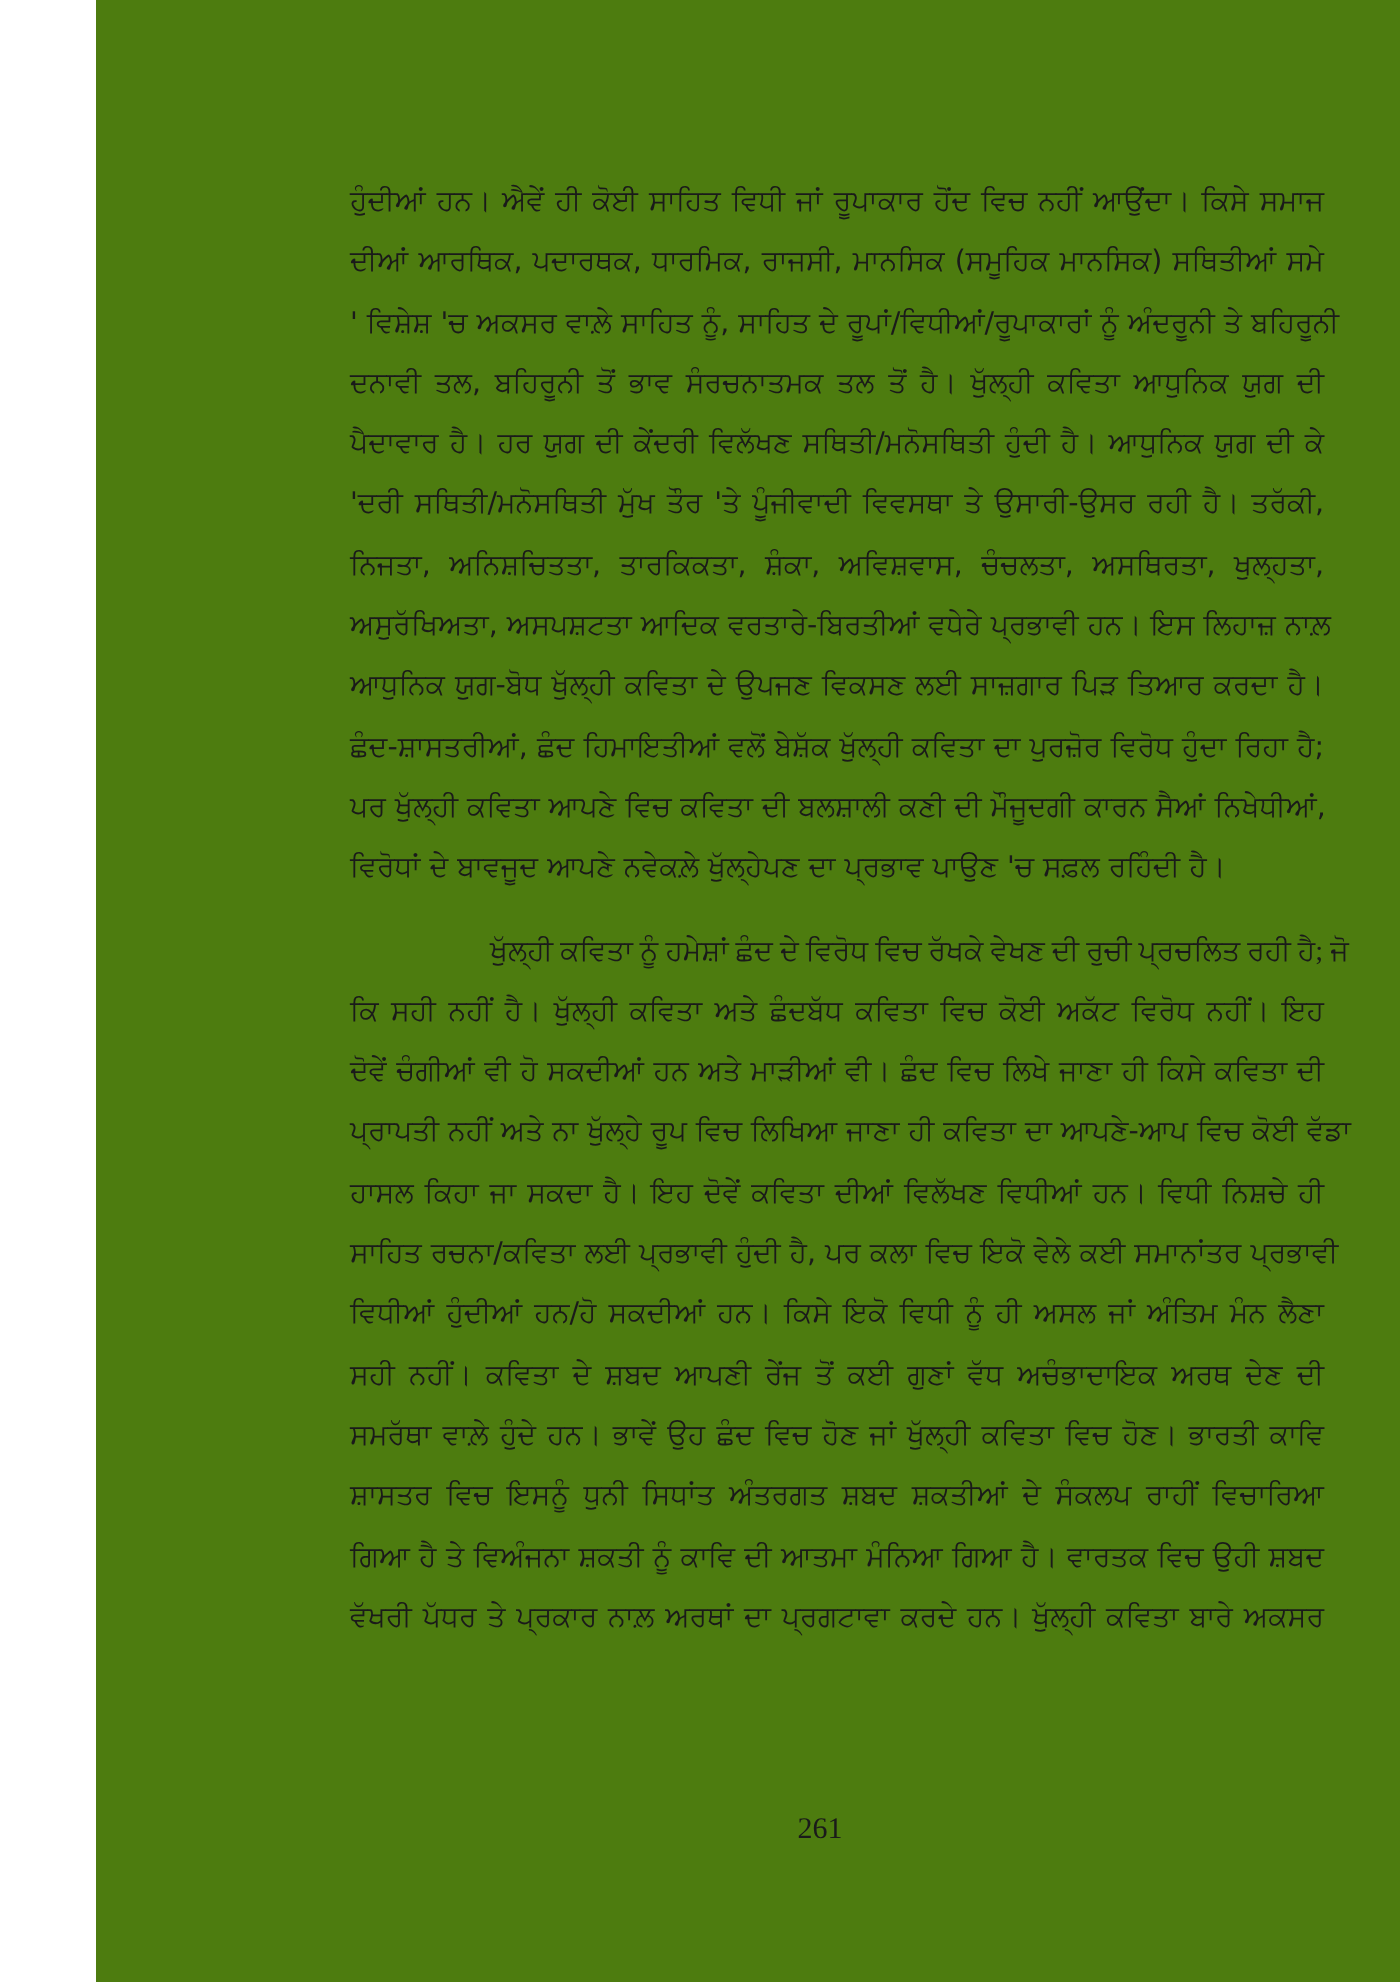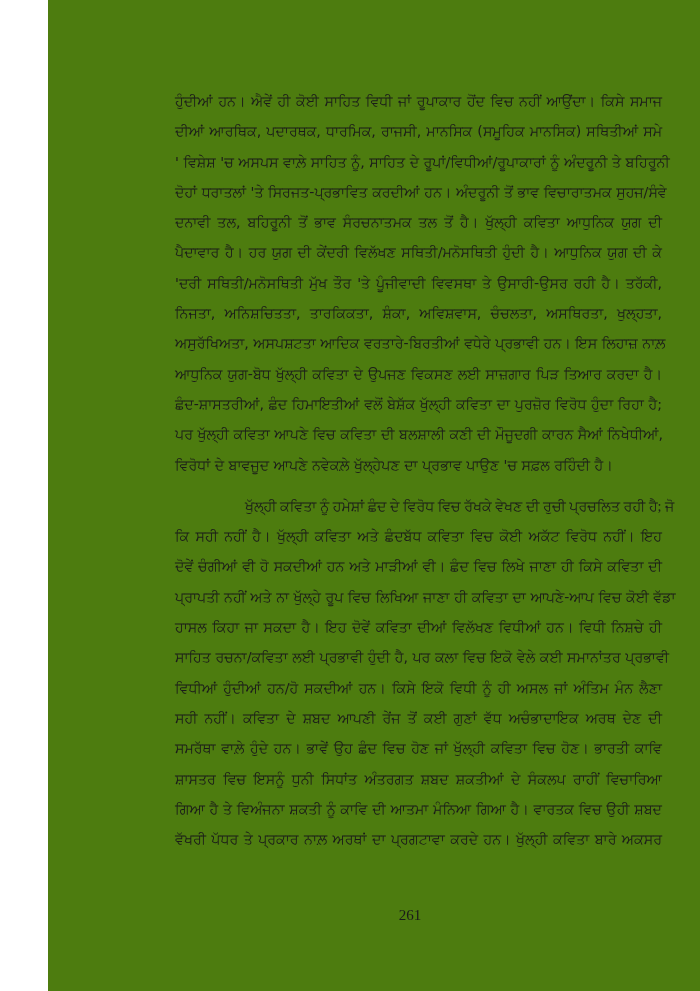--- a/index.html
+++ b/index.html
@@ -61,22 +61,21 @@
 </style>
 </head>
 <body>
 
 <div class="page">
   <div class="text-block">
 
     <div>
       <div class="line">ਹੁੰਦੀਆਂ ਹਨ। ਐਵੇਂ ਹੀ ਕੋਈ ਸਾਹਿਤ ਵਿਧੀ ਜਾਂ ਰੂਪਾਕਾਰ ਹੋਂਦ ਵਿਚ ਨਹੀਂ ਆਉਂਦਾ। ਕਿਸੇ ਸਮਾਜ</div>
       <div class="line">ਦੀਆਂ ਆਰਥਿਕ, ਪਦਾਰਥਕ, ਧਾਰਮਿਕ, ਰਾਜਸੀ, ਮਾਨਸਿਕ (ਸਮੂਹਿਕ ਮਾਨਸਿਕ) ਸਥਿਤੀਆਂ ਸਮੇ</div>
-      <div class="line">' ਵਿਸ਼ੇਸ਼ 'ਚ ਅਸਪਸ ਵਾਲ਼ੇ ਸਾਹਿਤ ਨੂੰ, ਸਾਹਿਤ ਦੇ ਰੂਪਾਂ/ਵਿਧੀਆਂ/ਰੂਪਾਕਾਰਾਂ ਨੂੰ ਅੰਦਰੂਨੀ ਤੇ ਬਹਿਰੂਨੀ</div>
-      <div class="line">ਦੋਹਾਂ ਧਰਾਤਲਾਂ 'ਤੇ ਸਿਰਜਤ-ਪ੍ਰਭਾਵਿਤ ਕਰਦੀਆਂ ਹਨ। ਅੰਦਰੂਨੀ ਤੋਂ ਭਾਵ ਵਿਚਾਰਾਤਮਕ ਸੁਹਜ/ਸੰਵੇ</div>
+      <div class="line">' ਵਿਸ਼ੇਸ਼ 'ਚ ਅਕਸਰ ਵਾਲ਼ੇ ਸਾਹਿਤ ਨੂੰ, ਸਾਹਿਤ ਦੇ ਰੂਪਾਂ/ਵਿਧੀਆਂ/ਰੂਪਾਕਾਰਾਂ ਨੂੰ ਅੰਦਰੂਨੀ ਤੇ ਬਹਿਰੂਨੀ</div>
       <div class="line">ਦਨਾਵੀ ਤਲ, ਬਹਿਰੂਨੀ ਤੋਂ ਭਾਵ ਸੰਰਚਨਾਤਮਕ ਤਲ ਤੋਂ ਹੈ। ਖੁੱਲ੍ਹੀ ਕਵਿਤਾ ਆਧੁਨਿਕ ਯੁਗ ਦੀ</div>
       <div class="line">ਪੈਦਾਵਾਰ ਹੈ। ਹਰ ਯੁਗ ਦੀ ਕੇਂਦਰੀ ਵਿਲੱਖਣ ਸਥਿਤੀ/ਮਨੋਸਥਿਤੀ ਹੁੰਦੀ ਹੈ। ਆਧੁਨਿਕ ਯੁਗ ਦੀ ਕੇ</div>
       <div class="line">'ਦਰੀ ਸਥਿਤੀ/ਮਨੋਸਥਿਤੀ ਮੁੱਖ ਤੌਰ 'ਤੇ ਪੂੰਜੀਵਾਦੀ ਵਿਵਸਥਾ ਤੇ ਉਸਾਰੀ-ਉਸਰ ਰਹੀ ਹੈ। ਤਰੱਕੀ,</div>
       <div class="line">ਨਿਜਤਾ, ਅਨਿਸ਼ਚਿਤਤਾ, ਤਾਰਕਿਕਤਾ, ਸ਼ੰਕਾ, ਅਵਿਸ਼ਵਾਸ, ਚੰਚਲਤਾ, ਅਸਥਿਰਤਾ, ਖੁਲ੍ਹਤਾ,</div>
       <div class="line">ਅਸੁਰੱਖਿਅਤਾ, ਅਸਪਸ਼ਟਤਾ ਆਦਿਕ ਵਰਤਾਰੇ-ਬਿਰਤੀਆਂ ਵਧੇਰੇ ਪ੍ਰਭਾਵੀ ਹਨ। ਇਸ ਲਿਹਾਜ਼ ਨਾਲ਼</div>
       <div class="line">ਆਧੁਨਿਕ ਯੁਗ-ਬੋਧ ਖੁੱਲ੍ਹੀ ਕਵਿਤਾ ਦੇ ਉਪਜਣ ਵਿਕਸਣ ਲਈ ਸਾਜ਼ਗਾਰ ਪਿੜ ਤਿਆਰ ਕਰਦਾ ਹੈ।</div>
       <div class="line">ਛੰਦ-ਸ਼ਾਸਤਰੀਆਂ, ਛੰਦ ਹਿਮਾਇਤੀਆਂ ਵਲੋਂ ਬੇਸ਼ੱਕ ਖੁੱਲ੍ਹੀ ਕਵਿਤਾ ਦਾ ਪੁਰਜ਼ੋਰ ਵਿਰੋਧ ਹੁੰਦਾ ਰਿਹਾ ਹੈ;</div>
       <div class="line">ਪਰ ਖੁੱਲ੍ਹੀ ਕਵਿਤਾ ਆਪਣੇ ਵਿਚ ਕਵਿਤਾ ਦੀ ਬਲਸ਼ਾਲੀ ਕਣੀ ਦੀ ਮੌਜੂਦਗੀ ਕਾਰਨ ਸੈਆਂ ਨਿਖੇਧੀਆਂ,</div>
       <div class="line last">ਵਿਰੋਧਾਂ ਦੇ ਬਾਵਜੂਦ ਆਪਣੇ ਨਵੇਕਲ਼ੇ ਖੁੱਲ੍ਹੇਪਣ ਦਾ ਪ੍ਰਭਾਵ ਪਾਉਣ 'ਚ ਸਫ਼ਲ ਰਹਿੰਦੀ ਹੈ।</div>
     </div>

